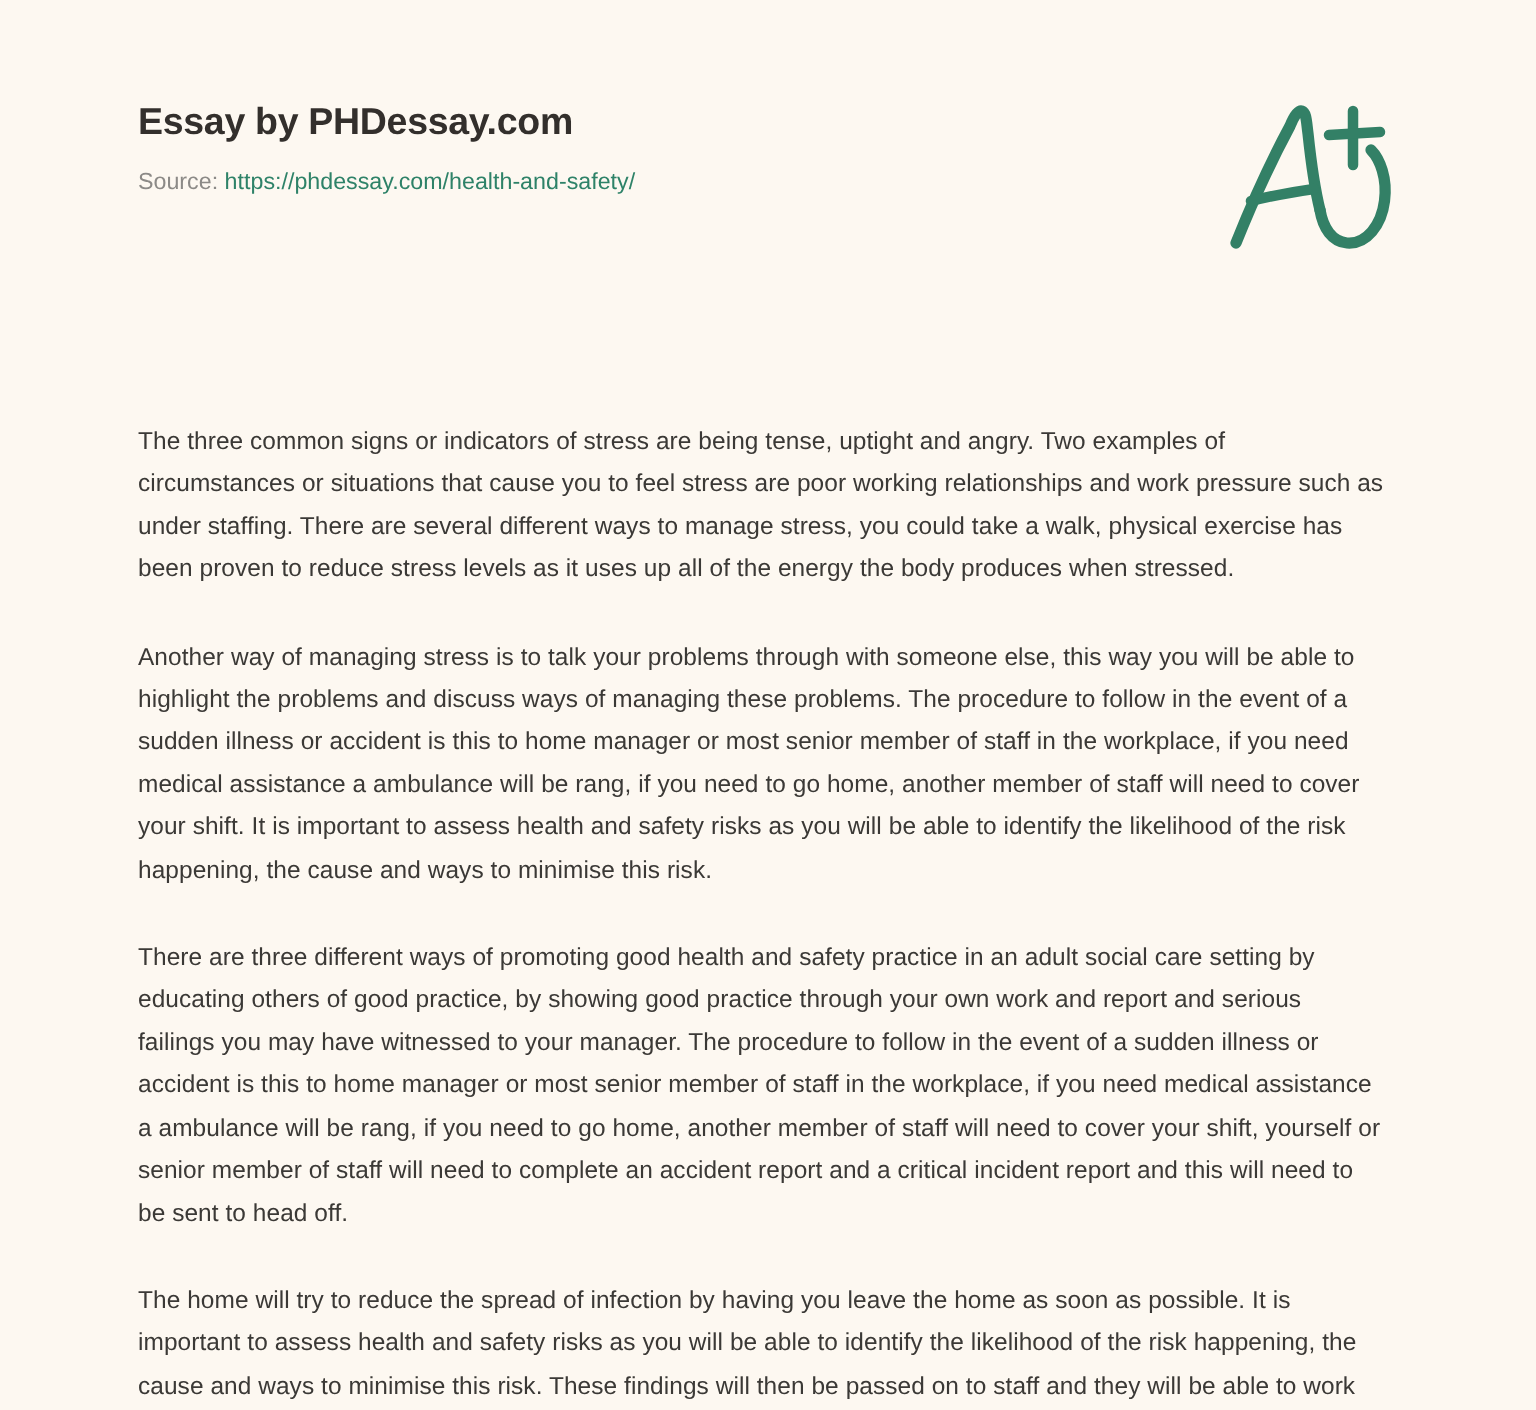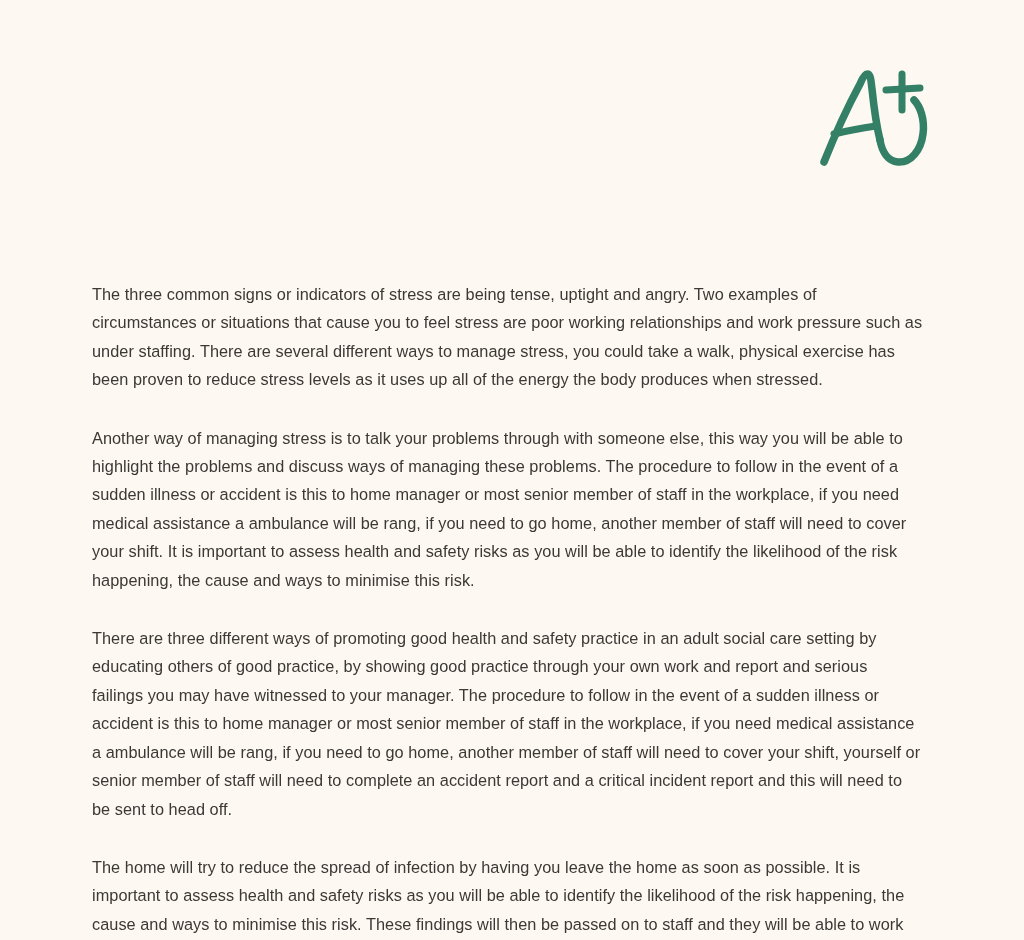--- a/index.html
+++ b/index.html
@@ -96,20 +96,27 @@
     text-align: left;
     letter-spacing: 0.05px;
   }
   .doc-body p:last-child { margin-bottom: 0; }
 </style>
 </head>
 <body>
 
 <div class="page">
 
+  <div class="site-header">
+    <div class="brand-line">Essay by PHDessay.com</div>
+    <div class="source-line">
+      <span class="source-label">Source:</span>
+      <a class="source-url" href="#">https://phdessay.com/health-and-safety/</a>
+    </div>
+  </div>
 
   <div class="logo">
     <svg viewBox="0 0 120 108" xmlns="http://www.w3.org/2000/svg" fill="none" stroke="#338066" stroke-linecap="round" stroke-linejoin="round">
       <path d="M8 100 C 16 80, 30 48, 44 22 C 46 17, 49 11, 52 12 C 55 13, 55 20, 56 27 C 58 46, 61 66, 64 78" stroke-width="7.5"></path>
       <path d="M18 72 C 30 69, 46 66, 60 64" stroke-width="7"></path>
       <path d="M64 78 C 66 90, 72 99, 82 100 C 95 101, 105 88, 107 72 C 109 57, 104 44, 98 38" stroke-width="7.5"></path>
       <path d="M86 12 L 86 48" stroke-width="7"></path>
       <path d="M70 28 L 104 26" stroke-width="7"></path>
     </svg>
   </div>

